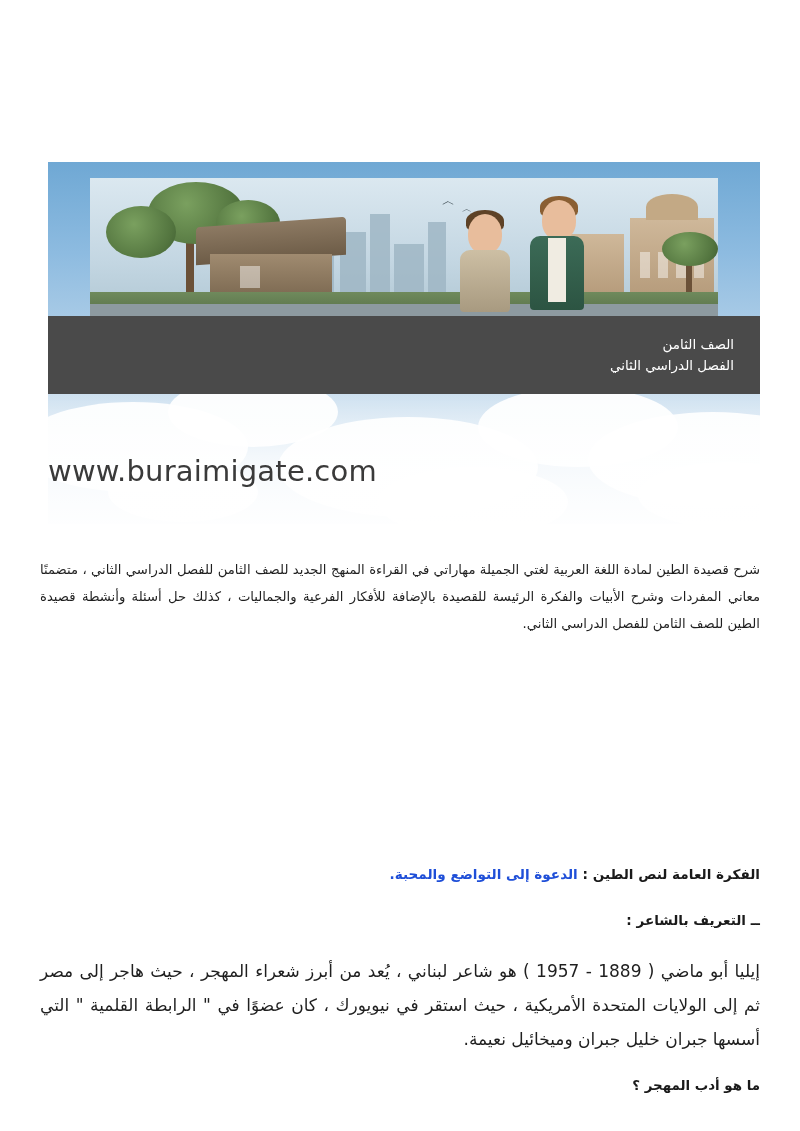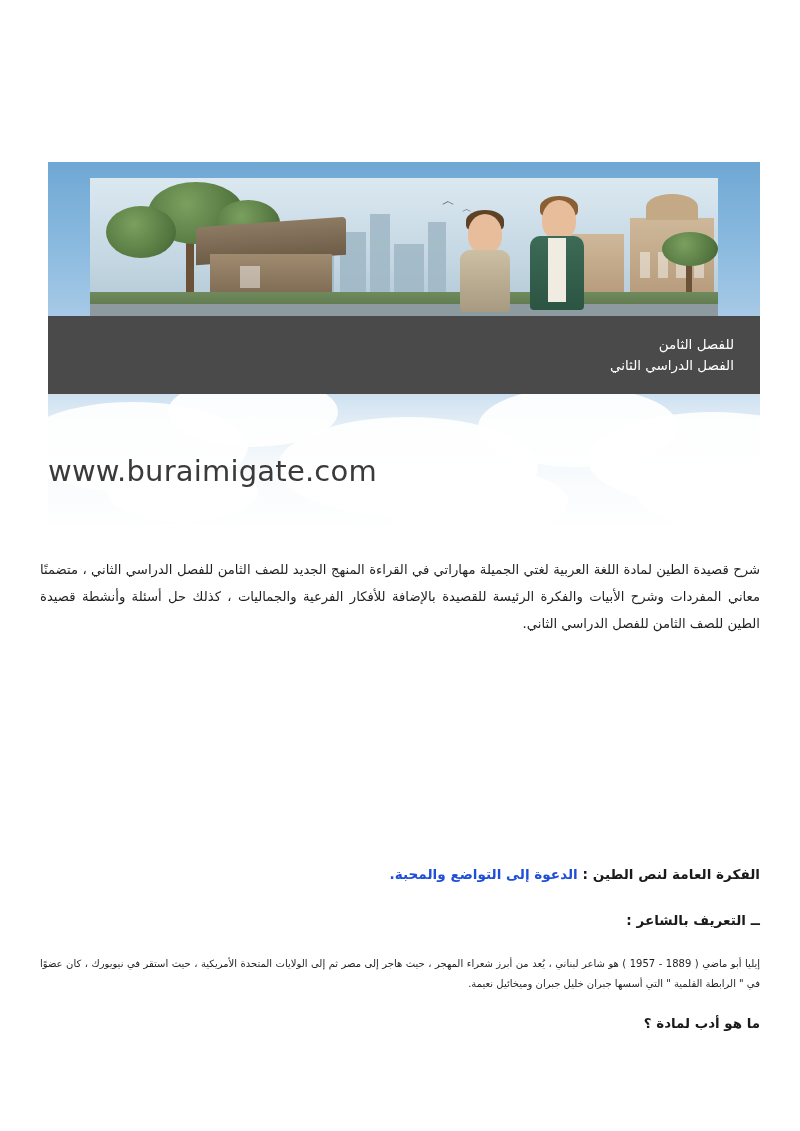--- a/index.html
+++ b/index.html
@@ -233,21 +233,21 @@
 
   .sub-head {
     font-size: 13.6px;
     font-weight: 700;
     color: #1a1a1a;
     text-align: right;
     margin-bottom: 26px;
   }
 
   .para {
-    font-size: 10px;
+    font-size: 17px;
     line-height: 2.0;
     color: #1f1f1f;
     text-align: justify;
     margin-bottom: 22px;
   }
   .para.nm { margin-bottom: 24px; }
   .q {
     font-size: 13.4px;
     font-weight: 700;
     color: #1a1a1a;
@@ -313,21 +313,21 @@
         <div class="torso"></div>
         <div class="shirt"></div>
       </div>
 
       <div class="bird" style="left:352px; top:16px;">︿</div>
       <div class="bird" style="left:372px; top:26px; font-size:10px;">︿</div>
     </div>
 
     <div class="title-band">
       <div class="meta">
-        <div>للفصل الثامن</div>
+        <div>الصف الثامن</div>
         <div>الفصل الدراسي الثاني</div>
       </div>
     </div>
 
     <div class="site-url">www.buraimigate.com</div>
   </div>
 
   <div class="intro">شرح قصيدة الطين لمادة اللغة العربية لغتي الجميلة مهاراتي في القراءة المنهج الجديد للصف الثامن للفصل الدراسي الثاني ، متضمنًا معاني المفردات وشرح الأبيات والفكرة الرئيسة للقصيدة بالإضافة للأفكار الفرعية والجماليات ، كذلك حل أسئلة وأنشطة قصيدة الطين للصف الثامن للفصل الدراسي الثاني.</div>
 
 
@@ -336,16 +336,16 @@
     <div class="row-main-idea">
       <span>الفكرة العامة لنص الطين :</span>
       <span class="hl">الدعوة إلى التواضع والمحبة.</span>
     </div>
 
     <div class="sub-head">ــ التعريف بالشاعر :</div>
 
     <div class="para">إيليا أبو ماضي ( 1889 - 1957 ) هو شاعر لبناني ، يُعد من أبرز شعراء المهجر ، حيث هاجر إلى مصر ثم إلى الولايات المتحدة الأمريكية ، حيث استقر في نيويورك ، كان عضوًا في " الرابطة القلمية " التي أسسها جبران خليل جبران وميخائيل نعيمة.</div>
 
 
-    <div class="q">ما هو أدب لمادة ؟</div>
+    <div class="q">ما هو أدب المهجر ؟</div>
   </div>
 
 </div>
 
 </body></html>

